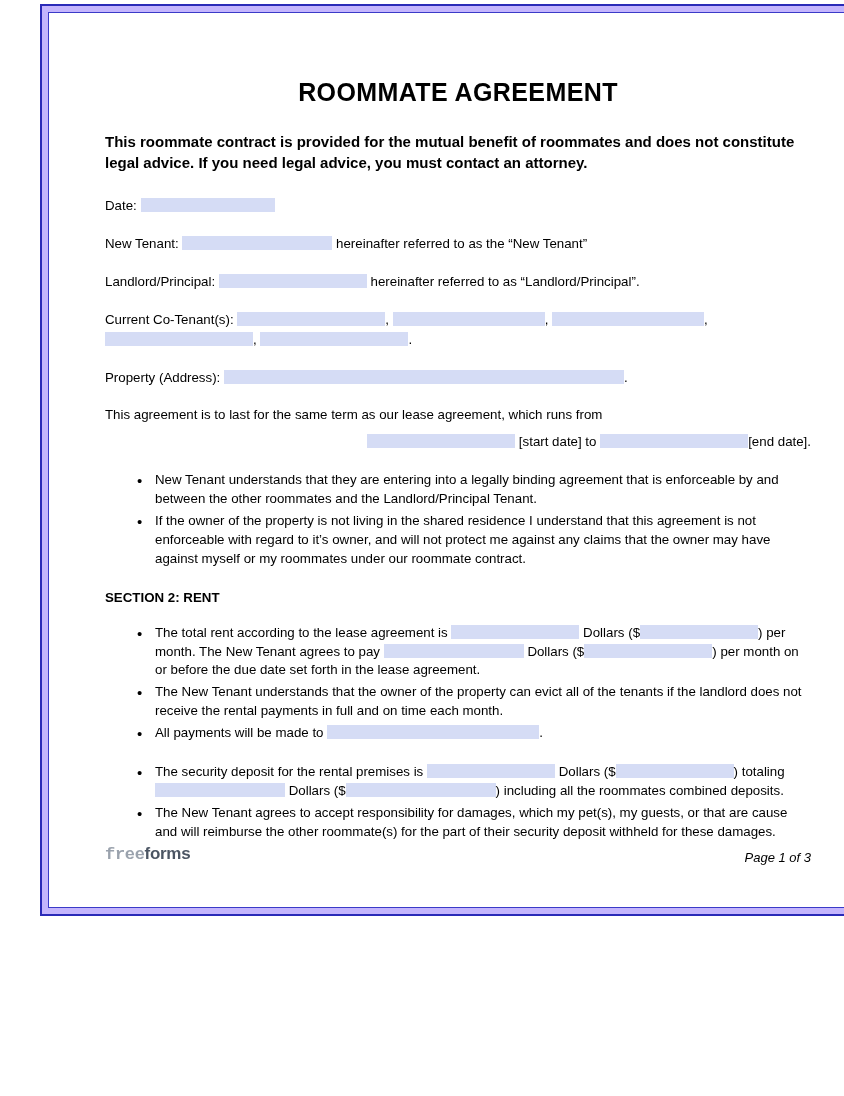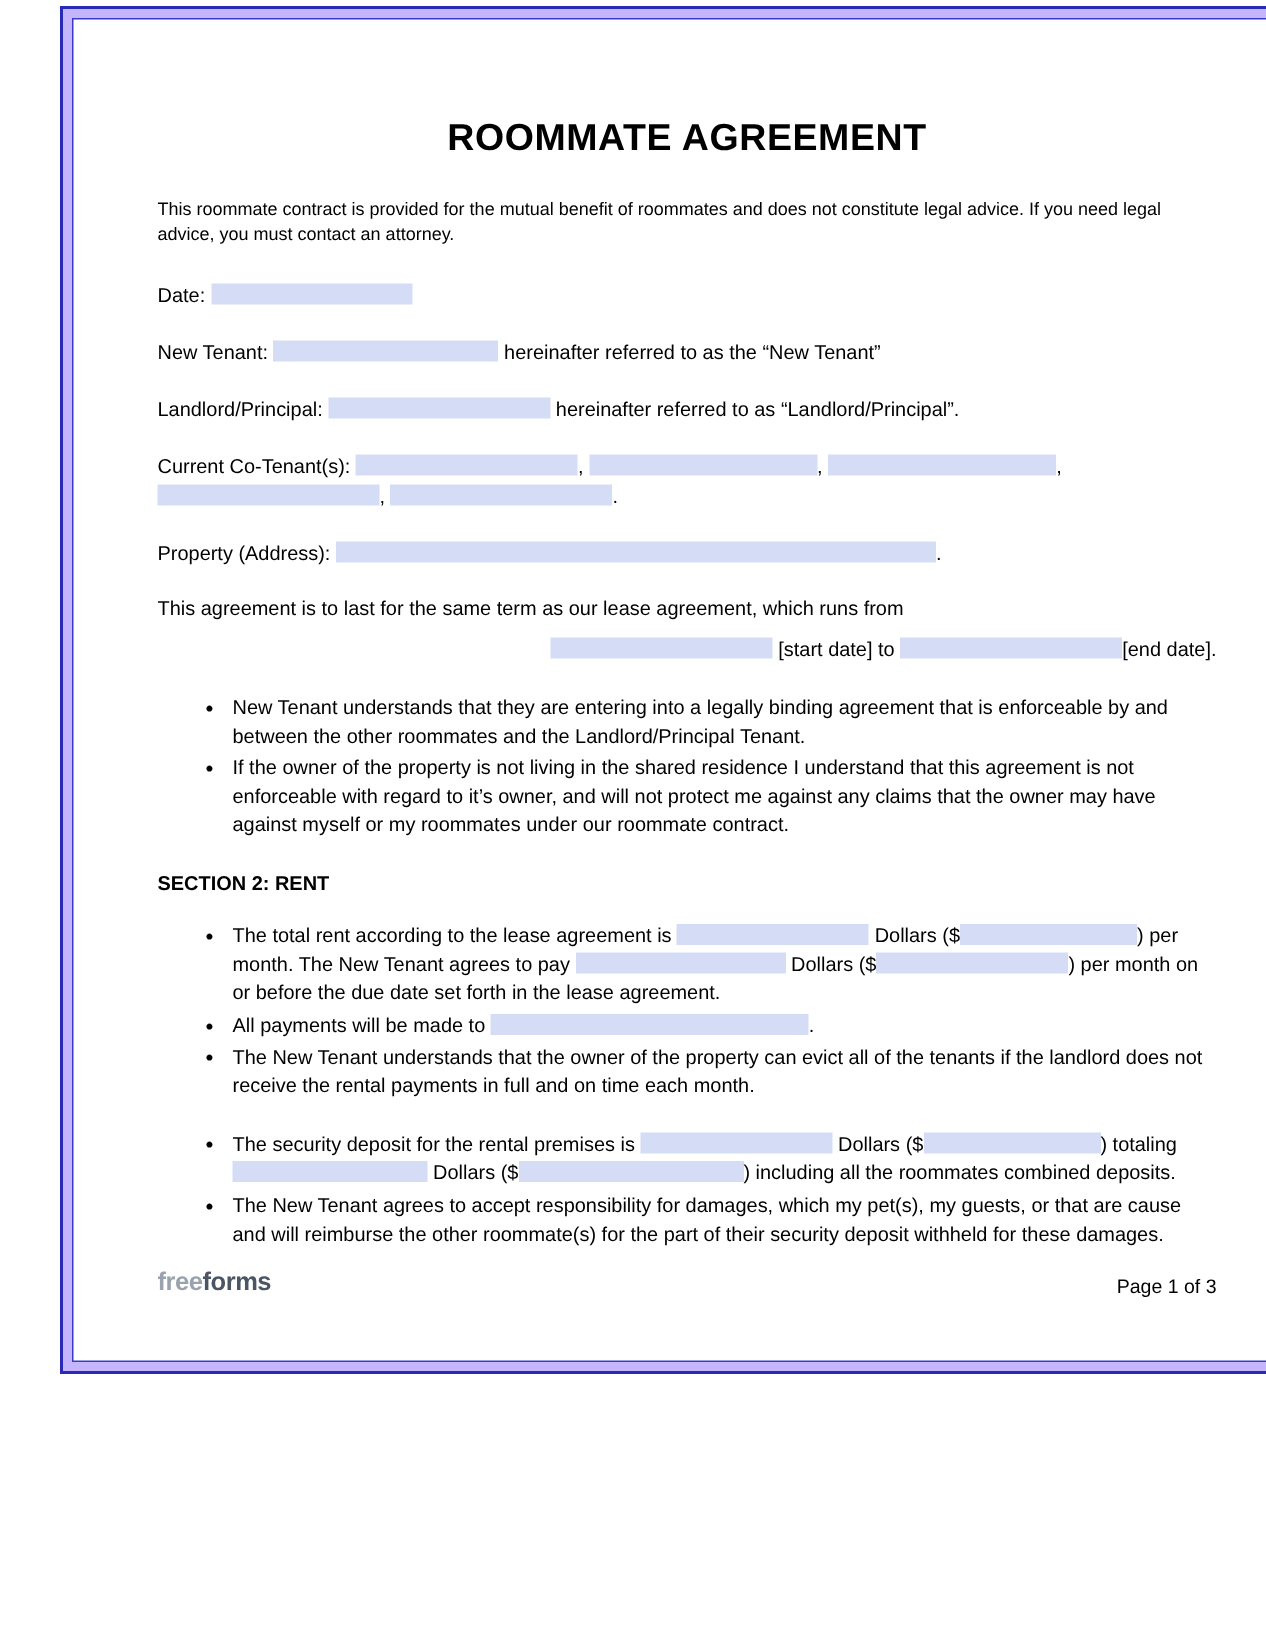--- a/index.html
+++ b/index.html
@@ -48,22 +48,23 @@
   }
   h1.title {
     text-align: center;
     font-size: 25px;
     font-weight: bold;
     letter-spacing: 0.4px;
     margin: 18px 0 20px 0;
   }
   p.intro {
     margin: 0 0 22px 0;
-    font-size: 12px;
+    font-size: 15px;
     line-height: 1.45;
+    font-weight: bold;
   }
   h2.section {
     font-size: 13.3px;
     font-weight: bold;
     margin: 0 0 16px 0;
   }
   .line-row {
     margin: 0 0 18px 0;
     line-height: 1.5;
   }
@@ -125,25 +126,26 @@
     right: 56px;
     bottom: 40px;
     display: flex;
     justify-content: space-between;
     align-items: flex-end;
   }
   .logo {
     font-size: 17px;
     letter-spacing: -0.3px;
   }
-  .logo .free { color: #9aa2ad; font-weight: bold; }
+  .logo .free { color: #9aa2ad; font-weight: bold; font-family: Liberation Mono, monospace; }
   .logo .forms { color: #4b5563; font-weight: bold; }
   .page-num {
     font-size: 13px;
     color: #000;
+    font-style: italic;
   }
 </style>
 </head>
 <body>
 
 <div class="page-frame">
   <div class="page-inner">
     <div class="doc">
 
       <h1 class="title">ROOMMATE AGREEMENT</h1>
@@ -200,25 +202,25 @@
 
       <ul class="bullets">
         <li>
           <span>The total rent according to the lease agreement is</span>
           <span class="blank b-rent-total"></span>
           <span>Dollars</span>
           <span>($</span><span class="blank b-rent-num"></span><span>) per month. The New Tenant agrees to pay</span>
           <span class="blank b-rent-pay"></span>
           <span>Dollars ($</span><span class="blank b-rent-pay-num"></span><span>) per month on or before the due date set forth in the lease agreement.</span>
         </li>
+        <li>The New Tenant understands that the owner of the property can evict all of the tenants if the landlord does not receive the rental payments in full and on time each month.</li>
         <li>
           <span>All payments will be made to</span>
           <span class="blank b-payto"></span><span>.</span>
         </li>
-        <li>The New Tenant understands that the owner of the property can evict all of the tenants if the landlord does not receive the rental payments in full and on time each month.</li>
       </ul>
 
 
       <ul class="bullets">
         <li>
           <span>The security deposit for the rental premises is</span>
           <span class="blank b-dep"></span>
           <span>Dollars</span>
           <span>($</span><span class="blank b-dep-num"></span><span>) totaling</span>
           <span class="blank b-dep-total"></span>

